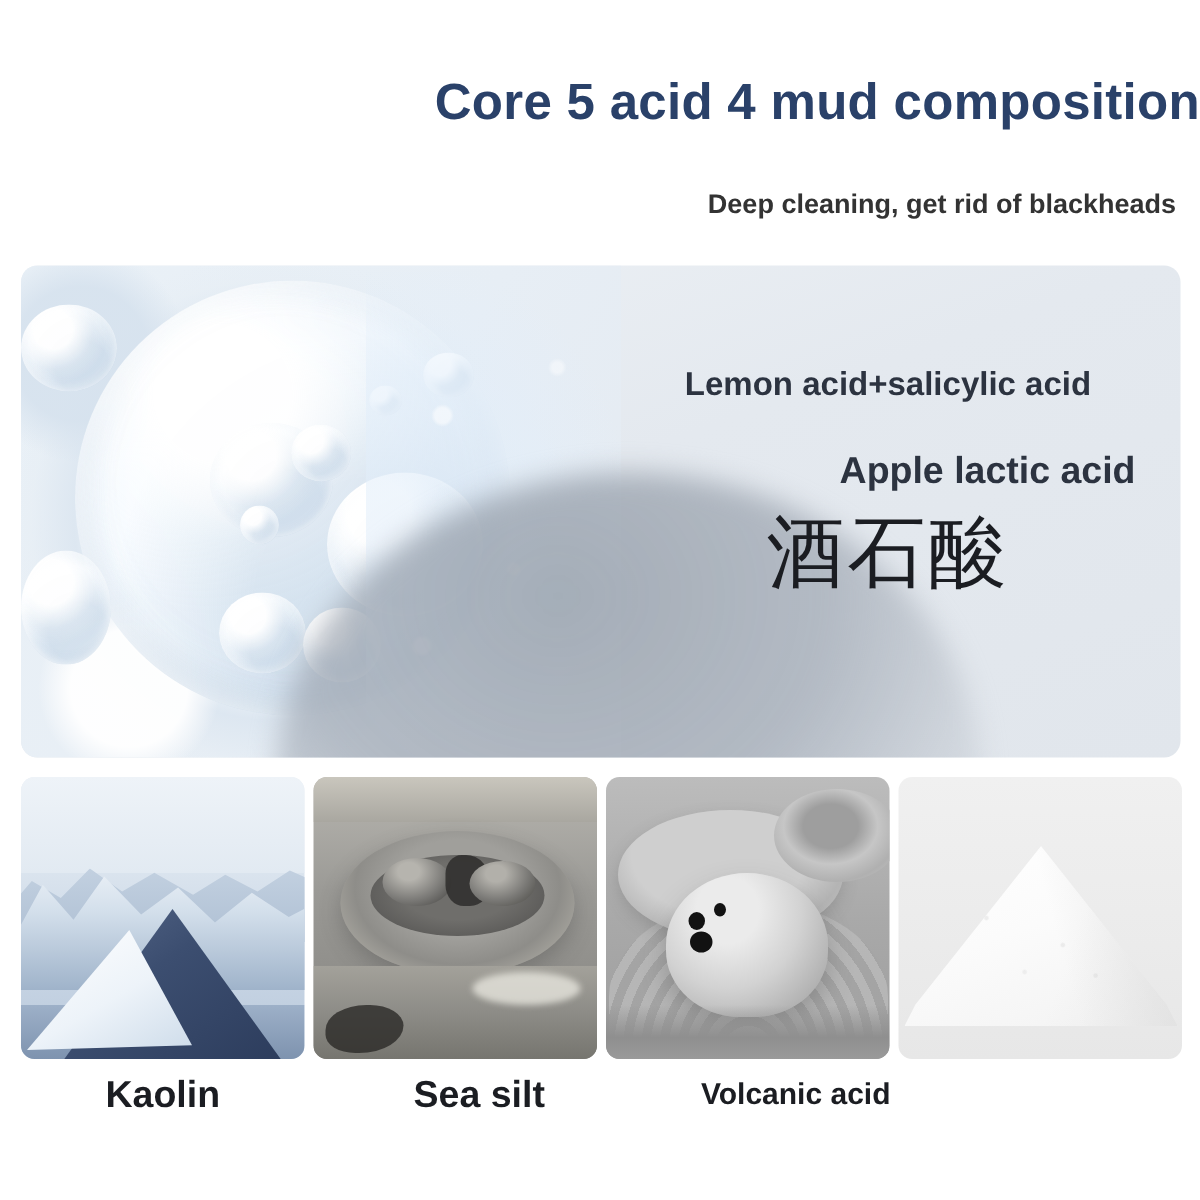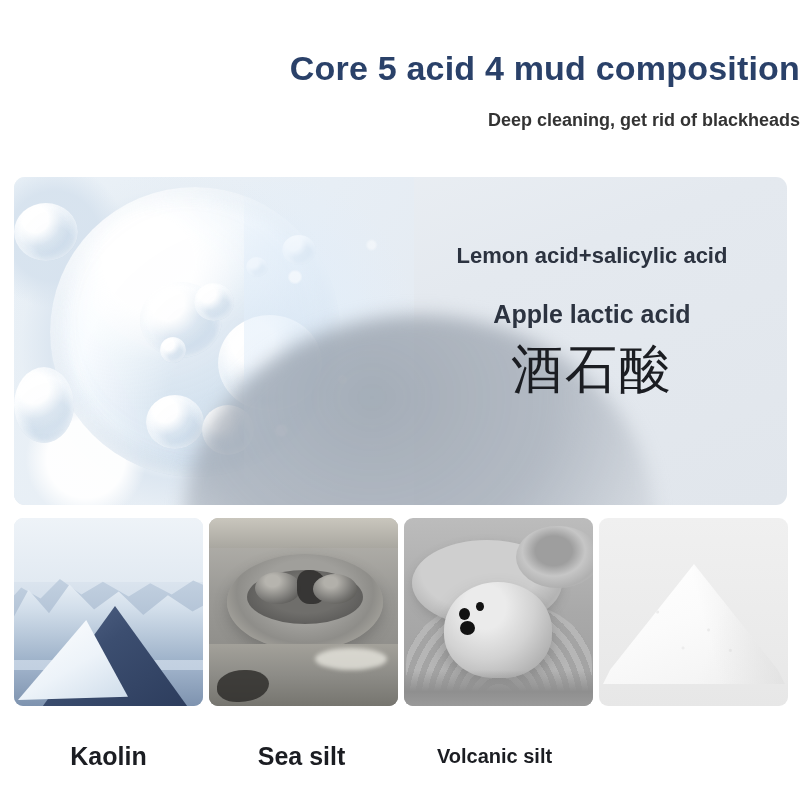--- a/index.html
+++ b/index.html
@@ -27,21 +27,21 @@
     color: #2a4169;
     letter-spacing: 0.2px;
     line-height: 44px;
     margin: 0;
   }
   #page-subtitle {
     font-size: 18px;
     font-weight: bold;
     color: #333333;
     line-height: 26px;
-    margin: 0;
+    margin: 16px;
     padding-top: 17px;
   }
 
   
   #hero-panel {
     position: absolute;
     left: 14px;
     top: 177px;
     width: 773px;
     height: 328px;
@@ -133,20 +133,21 @@
     line-height: 34px;
     white-space: nowrap;
   }
   #hero-line-2 {
     font-size: 25px;
     font-weight: bold;
     color: #2c3340;
     line-height: 36px;
     padding-top: 23px;
     white-space: nowrap;
+    text-align: right;
   }
   #hero-line-3 {
     font-size: 52px;
     font-weight: normal;
     color: #1b1d22;
     line-height: 46px;
     padding-top: 14px;
     letter-spacing: 2px;
     white-space: nowrap;
   }
@@ -323,22 +324,21 @@
   }
 
   
   #caption-row {
     position: absolute;
     left: 14px;
     top: 716px;
     width: 773px;
     height: 80px;
     display: flex;
-    gap: 4px;
-    align-items: center;
+    gap: 22px;
   }
   .caption-cell {
     width: 189px;
     flex: 0 0 auto;
     text-align: center;
     color: #1b1d22;
     line-height: 28px;
   }
   #caption-kaolin     { font-size: 25px; font-weight: bold; }
   #caption-seasilt    { font-size: 25px; font-weight: bold; }
@@ -418,14 +418,14 @@
   <div class="thumb" id="thumb-powder">
     <span class="mound"></span>
     <span class="grain"></span>
     <span class="shade"></span>
   </div>
 </div>
 
 <div id="caption-row">
   <div class="caption-cell" id="caption-kaolin">Kaolin</div>
   <div class="caption-cell" id="caption-seasilt">Sea silt</div>
-  <div class="caption-cell" id="caption-volcanic">Volcanic silt</div>
+  <div class="caption-cell" id="caption-volcanic">Volcanic acid</div>
 </div>
 
 </body></html>

